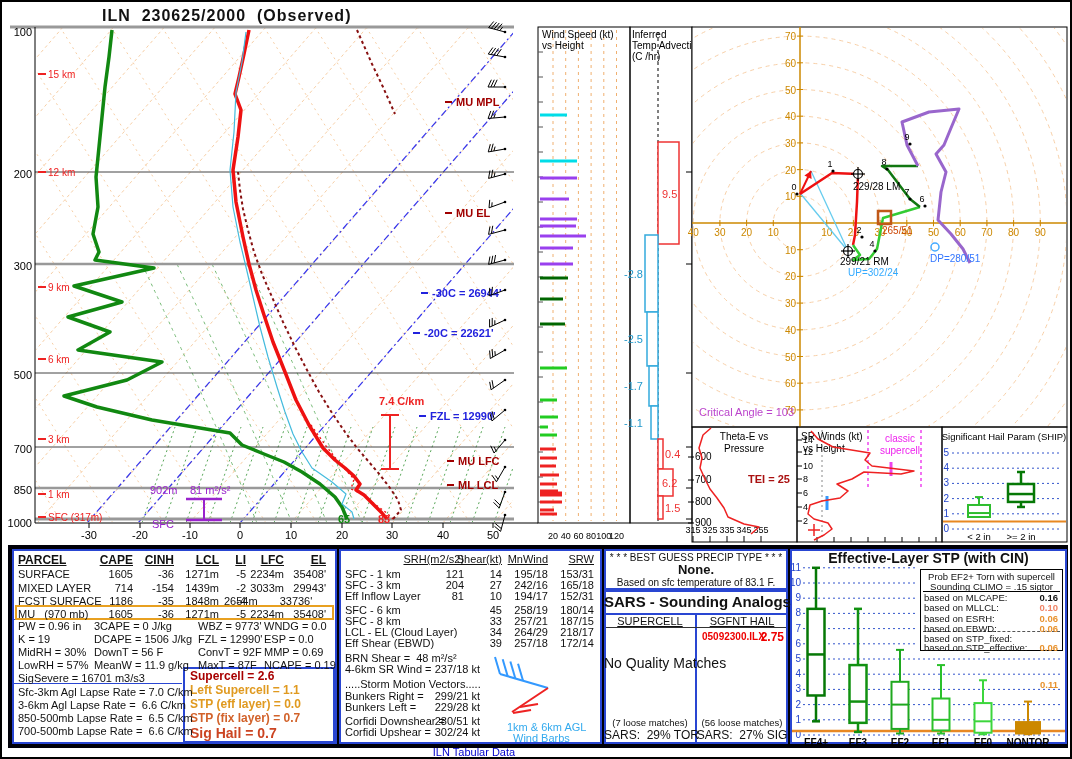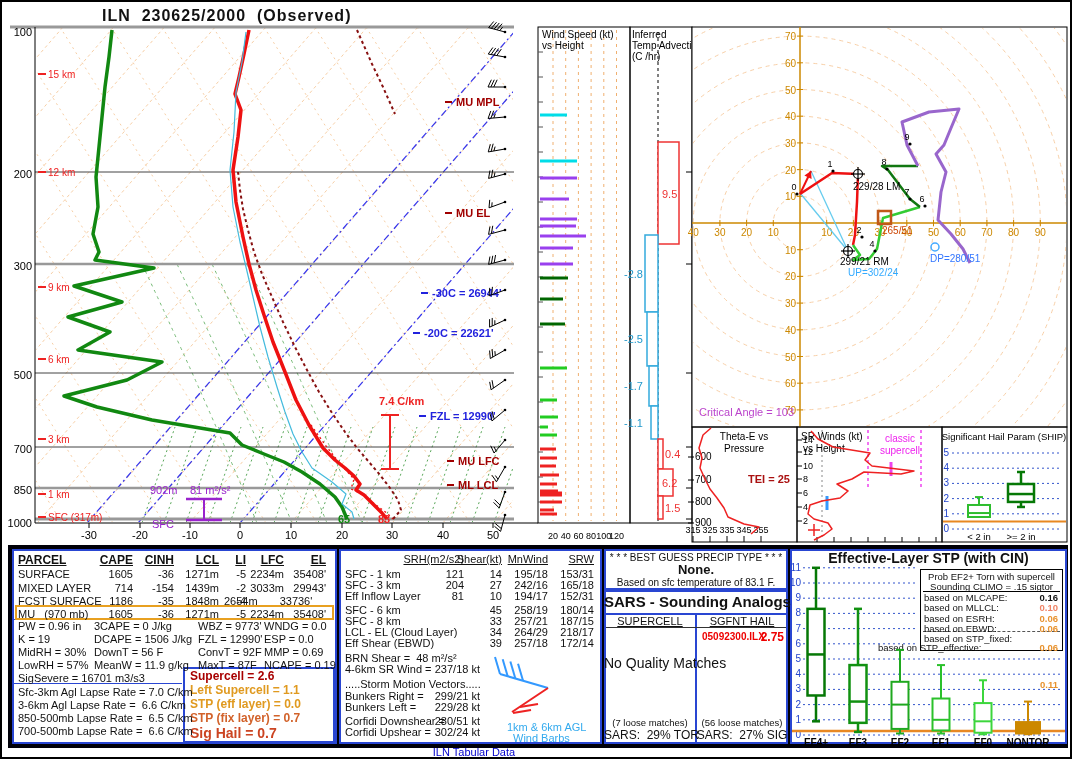--- a/index.html
+++ b/index.html
@@ -735,21 +735,21 @@
     <div class="lb pb" style="left:922px;top:591px">based on MLCAPE:</div>
     <div class="lb pb rt prob-val" style="left: 990px; top: 591px; width: 66px; color: rgb(17, 17, 17); font-weight: bold;">0.16</div>
     <div class="lb pb" style="left:922px;top:601px">based on MLLCL:</div>
     <div class="lb pb rt prob-val" style="left: 990px; top: 601px; width: 66px; color: rgb(239, 131, 102); font-weight: bold;">0.10</div>
     <div class="lb pb" style="left:922px;top:612px">based on ESRH:</div>
     <div class="lb pb rt prob-val" style="left: 990px; top: 612px; width: 66px; color: rgb(232, 146, 46); font-weight: bold;">0.06</div>
     <div class="lb pb" style="left:922px;top:622px">based on EBWD:</div>
     <div class="lb pb rt prob-val" style="left: 990px; top: 622px; width: 66px; color: rgb(232, 146, 46); font-weight: bold;">0.06</div>
     <div class="lb pb" style="left:922px;top:632px">based on STP_fixed:</div>
     <div class="lb pb rt prob-val" style="left: 990px; top: 632px; width: 66px; color: rgb(232, 146, 46); font-weight: bold; margin-top: 46px;">0.11</div>
-    <div class="lb pb" style="left:876px;top:641px">based on STP_effective:</div>
+    <div class="lb pb" style="left:922px;top:641px">based on STP_effective:</div>
     <div class="lb pb rt prob-val" style="left: 990px; top: 641px; width: 66px; color: rgb(232, 146, 46); font-weight: bold;">0.06</div>
 
     <div class="lb" style="left:343px;top:650px">BRN Shear =  48 m²/s²</div>
     <div class="lb" style="left:343px;top:661px">4-6km SR Wind =</div>
     <div class="lb rt" style="left:400px;top:661px;width:78px">237/18 kt</div>
     <div class="lb" style="left:343px;top:676px">.....Storm Motion Vectors.....</div>
     <div class="lb" style="left:343px;top:688px">Bunkers Right =</div>
     <div class="lb rt" style="left:400px;top:688px;width:78px">299/21 kt</div>
     <div class="lb" style="left:343px;top:699px">Bunkers Left =</div>
     <div class="lb rt" style="left:400px;top:699px;width:78px">229/28 kt</div>

